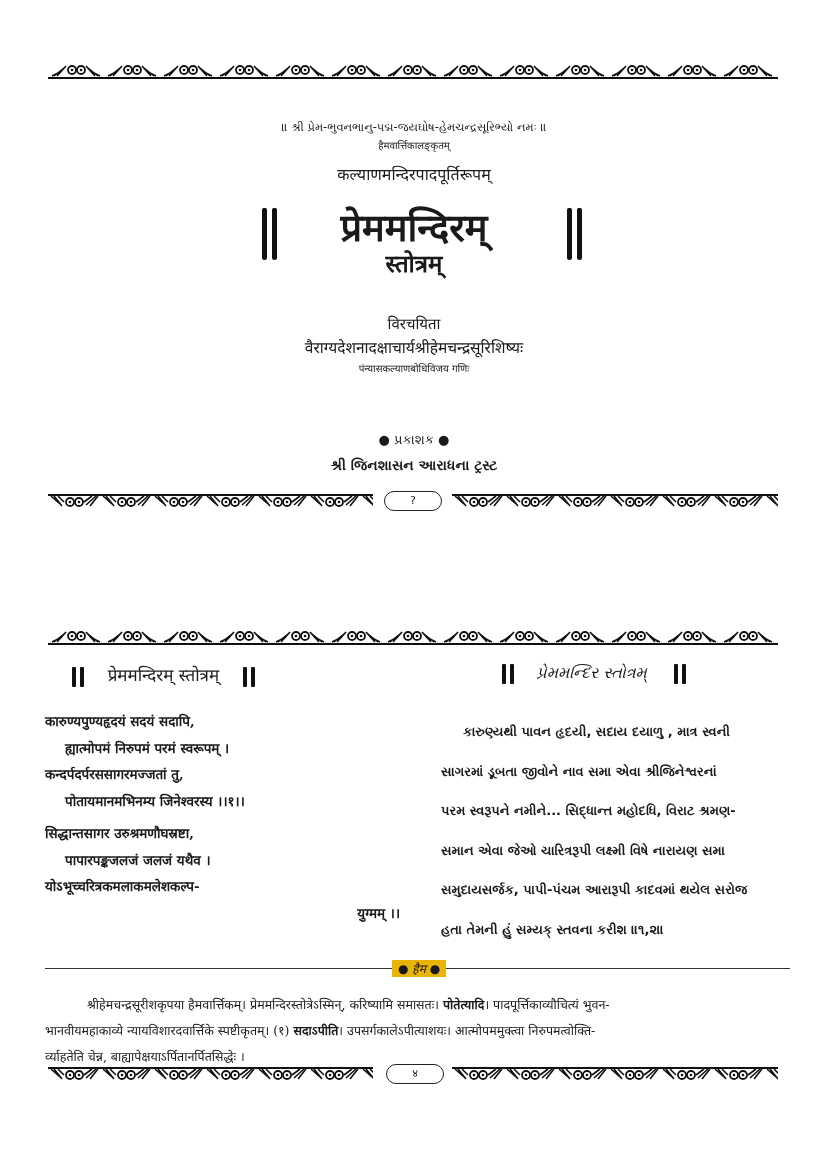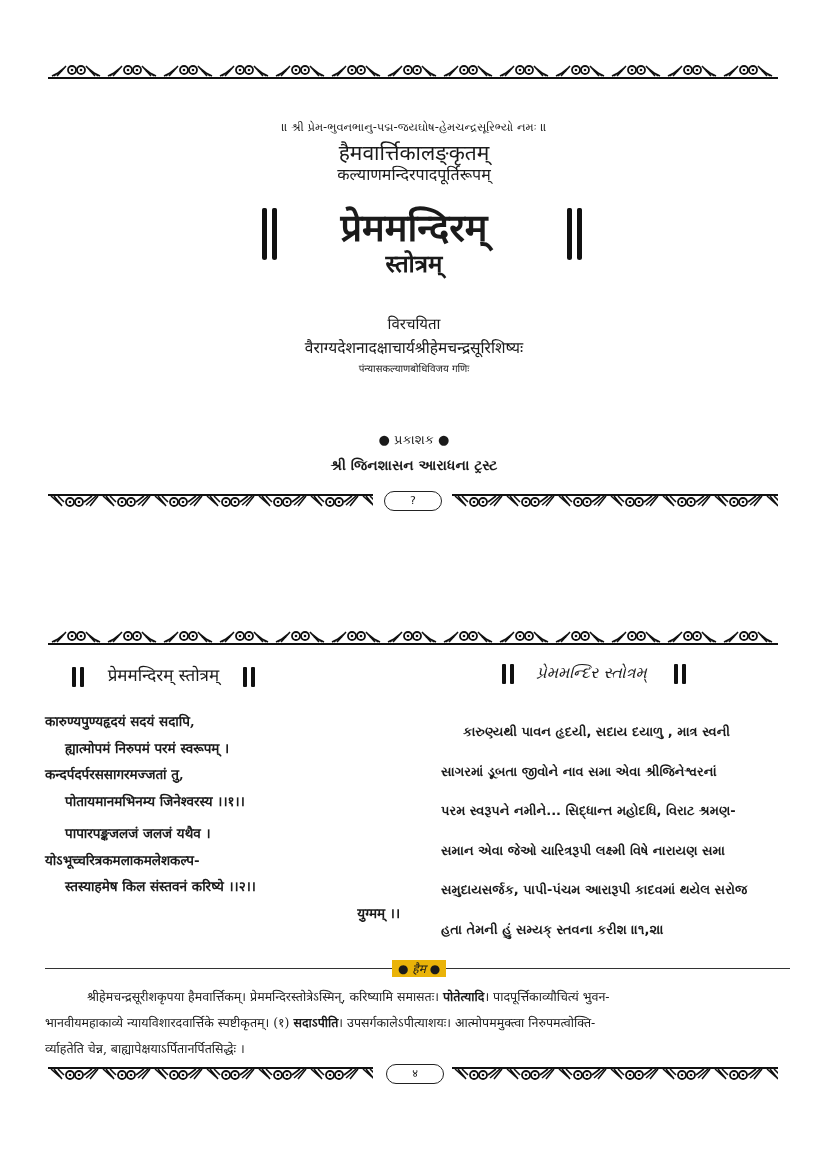--- a/index.html
+++ b/index.html
@@ -6,42 +6,42 @@
   body{width:828px;height:1170px;position:relative;overflow:hidden;font-family:"DejaVu Sans",sans-serif;color:#1a1a1a;}
   .abs{position:absolute;}
   .center{left:0;width:828px;text-align:center;}
   
   .orn{position:absolute;left:48px;width:730px;height:18px;overflow:hidden;}
   .orn svg{display:block;}
   .orn-split{position:absolute;height:18px;overflow:hidden;}
   .pagenum{position:absolute;width:56px;height:18px;border:1.5px solid #222;border-radius:10px;text-align:center;font-size:11px;line-height:18px;font-family:"DejaVu Sans",sans-serif;}
   .serif{font-family:"DejaVu Serif",serif;}
   .t-invocation{top:96px;font-size:11.5px;margin-top:24px;}
-  .t-sub1{top:138px;font-size:21px;}
+  .t-sub1{top:138px;font-size:10px;}
   .t-sub2{top:163px;font-size:16px;}
   .t-title{top:200px;font-size:38px;font-weight:bold;}
   .t-title2{top:246px;font-size:24px;font-weight:bold;}
   .bar{position:absolute;width:10px;height:50px;}
   .bar i{position:absolute;top:0;width:5px;height:52px;background:#111;border-radius:2px 2px 3px 3px;}
   .t-composed{top:313px;font-size:15px;}
   .t-author1{top:336px;font-size:15.5px;}
   .t-author2{top:361px;font-size:10px;font-weight:normal;}
   .t-pub-label{top:432px;font-size:13px;}
   .t-pub-name{top:457px;font-size:14px;font-weight:bold;}
   .head-left{top:663px;left:70px;width:290px;font-size:17px;}
   .head-right{top:663px;left:500px;width:250px;font-size:16px;font-style:italic;}
   .hbar{display:inline-block;width:4px;height:20px;background:#111;margin:0 2px;vertical-align:middle;border-radius:1px;}
   .verse{position:absolute;left:45px;width:360px;font-size:13.5px;font-weight:bold;line-height:26.5px;}
   .verse .ind{padding-left:20px;}
   .gloss{position:absolute;left:433px;width:360px;font-size:13px;font-weight:bold;line-height:31.5px;text-align:justify;}
   .gloss p{margin:8px;text-indent:0;}
   .comment-rule{position:absolute;left:45px;width:745px;top:968px;height:1px;background:#333;}
   .comment-label{position:absolute;top:960px;left:392px;background:#eab308;padding:0 6px;font-size:12px;font-style:italic;}
   .comment{position:absolute;left:45px;width:745px;top:984px;font-size:12.5px;line-height:26px;text-align:justify;}
-  .comment .ind{padding-left:42px;}
+  .comment .ind{padding-left:42px;margin-top:8px;}
 </style>
 </head>
 <body>
 
 <svg width="0" height="0" style="position:absolute">
   <defs>
 
     <pattern id="ornUp" x="0" y="0" width="56" height="18" patternUnits="userSpaceOnUse">
       <rect x="0" y="15" width="56" height="2" fill="#111"></rect>
       <path d="M4 14 L14 9 M6 14 L16 6 M9 14 L18 4" stroke="#111" stroke-width="1.6" fill="none"></path>
@@ -122,23 +122,23 @@
   <span class="hbar"></span><span class="hbar"></span>
 </div>
 
 <div class="verse serif" style="top:708px;">
   <div>कारुण्यपुण्यहृदयं सदयं सदापि,</div>
   <div class="ind">ह्यात्मोपमं निरुपमं परमं स्वरूपम् ।</div>
   <div>कन्दर्पदर्परससागरमज्जतां तु,</div>
   <div class="ind">पोतायमानमभिनम्य जिनेश्वरस्य ।।१।।</div>
 </div>
 <div class="verse serif" style="top:820px;">
+  <div>सिद्धान्तसागर उरुश्रमणौघस्रष्टा,</div>
   <div class="ind">पापारपङ्कजलजं जलजं यथैव ।</div>
   <div>योऽभूच्चरित्रकमलाकमलेशकल्प-</div>
-  <div class="ind">स्तस्याहमेष किल संस्तवनं करिष्ये ।।२।।</div>
   <div style="text-align:right;padding-right:5px;">युग्मम् ।।</div>
 </div>
 
 <div class="gloss" style="top:708px;">
   <p style="padding-left:22px;">કારુણ્યથી પાવન હૃદયી, સદાય દયાળુ , માત્ર સ્વની</p>
   <p>સાગરમાં ડૂબતા જીવોને નાવ સમા એવા શ્રીજિનેશ્વરનાં</p>
   <p>પરમ સ્વરૂપને નમીને... સિદ્ધાન્ત મહોદધિ, વિરાટ શ્રમણ-</p>
   <p>સમાન એવા જેઓ ચારિત્રરૂપી લક્ષ્મી વિષે નારાયણ સમા</p>
   <p>સમુદાયસર્જક, પાપી-પંચમ આરારૂપી કાદવમાં થયેલ સરોજ</p>
   <p>હતા તેમની હું સમ્યક્ સ્તવના કરીશ ॥૧,૨॥</p>

